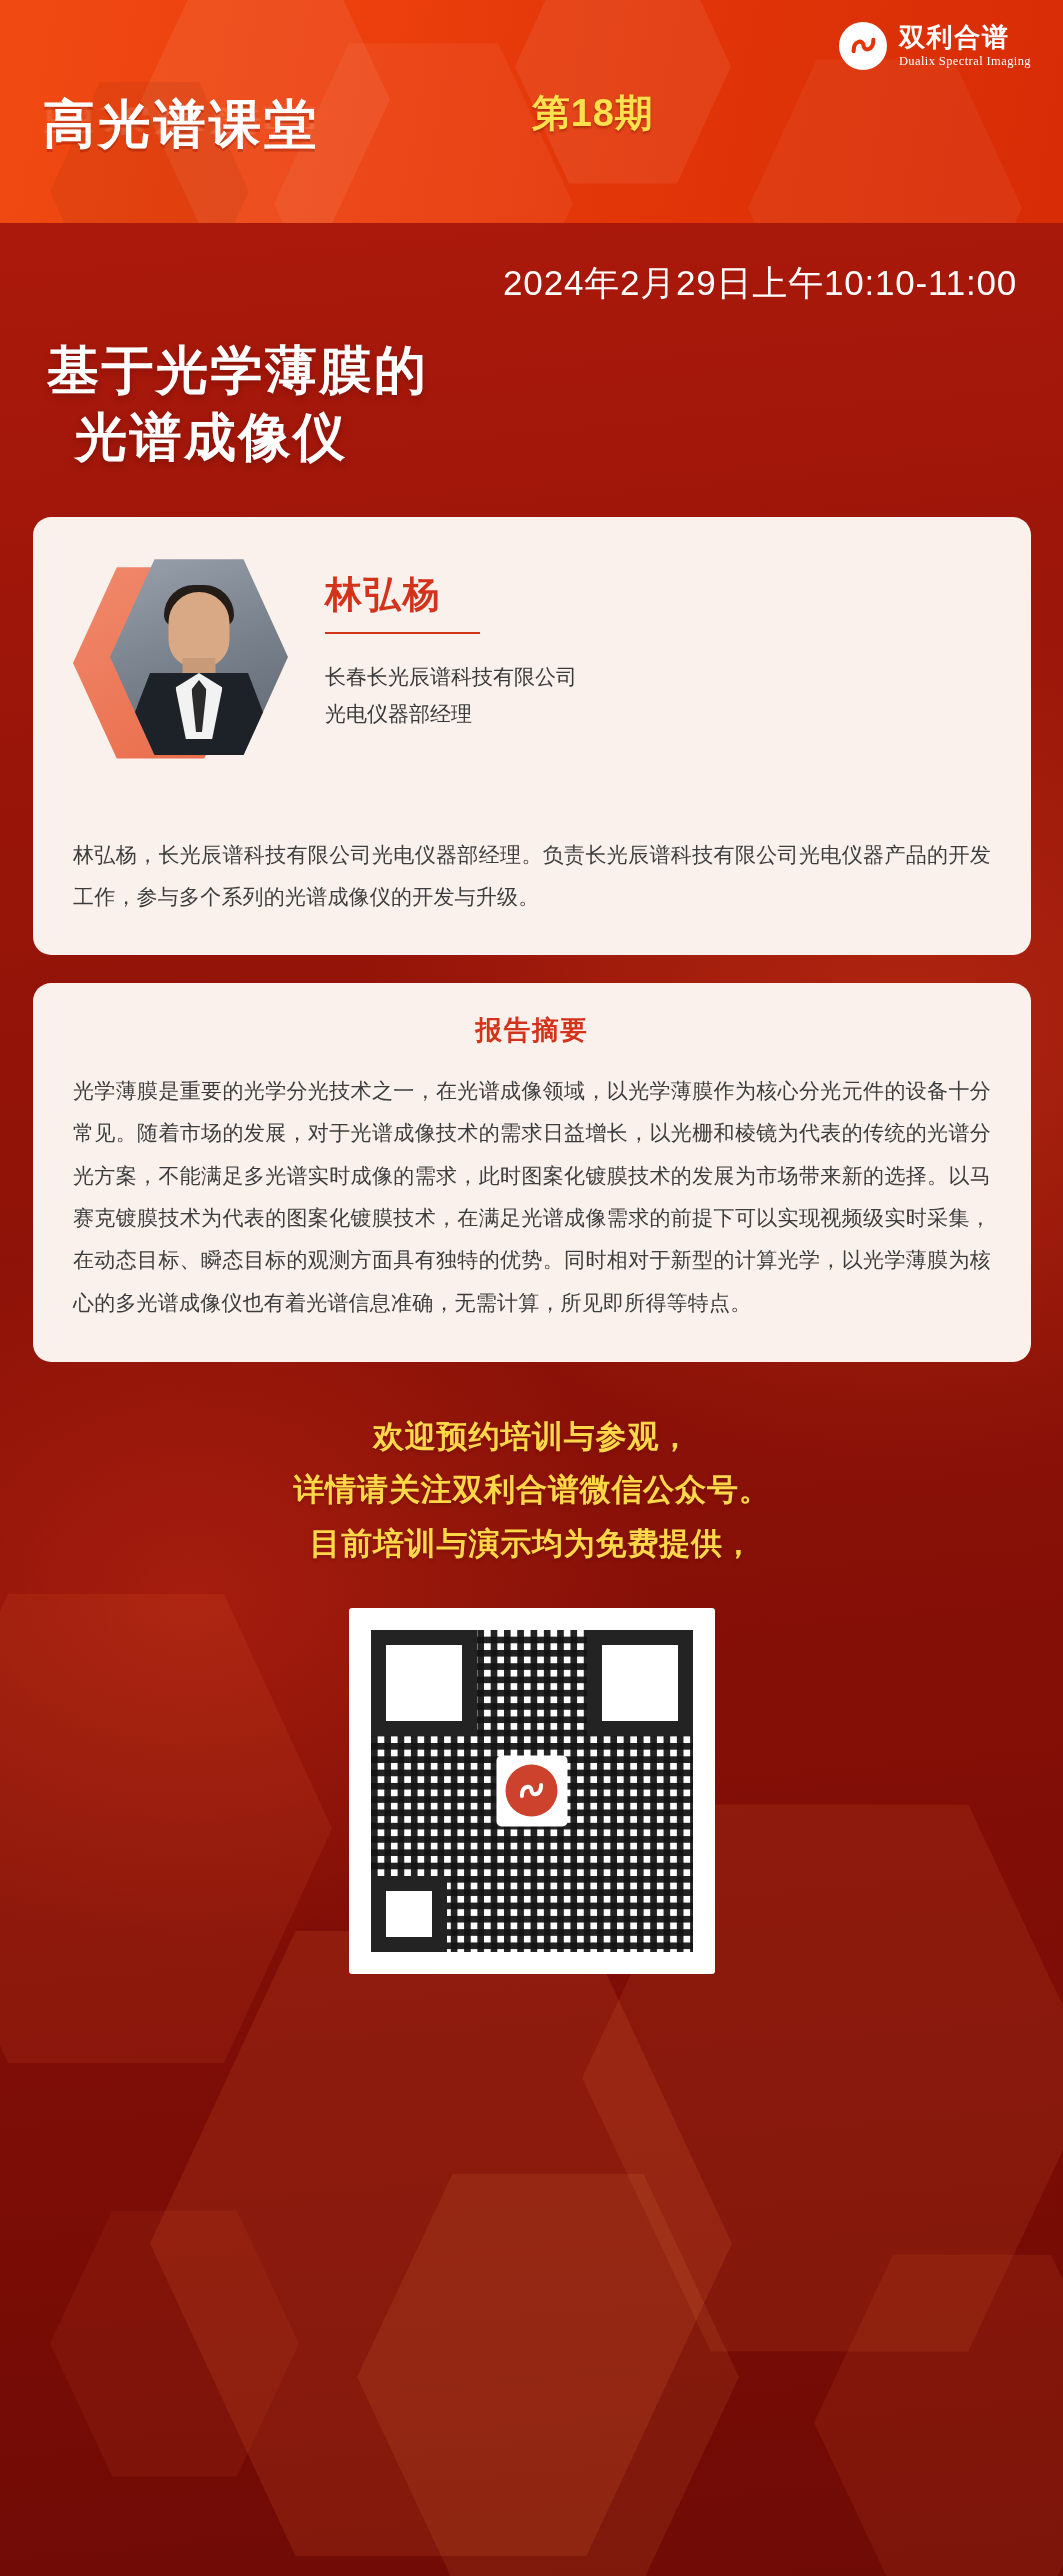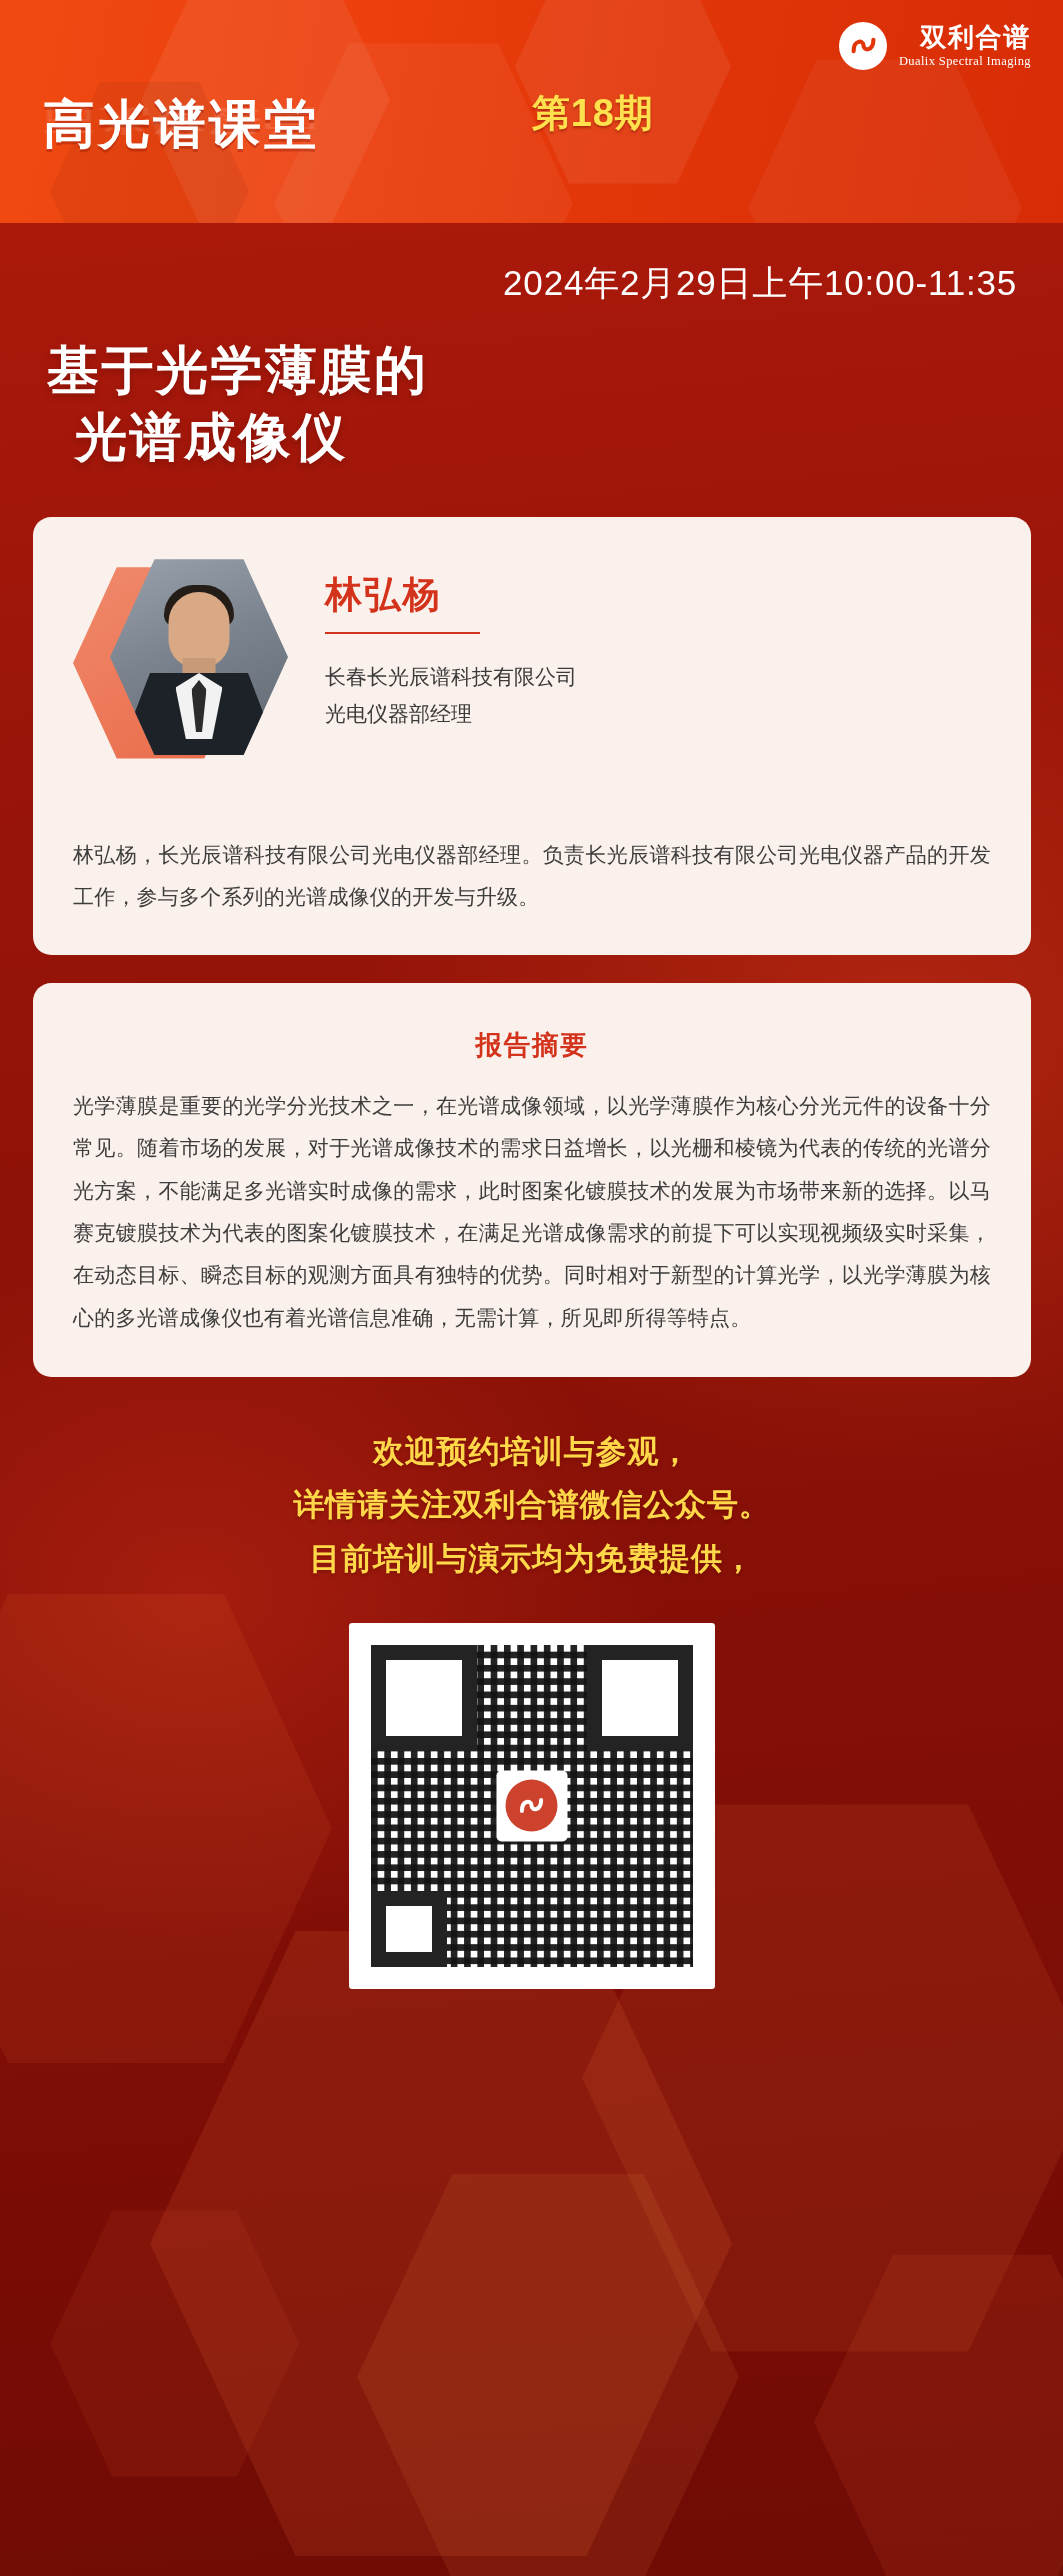--- a/index.html
+++ b/index.html
@@ -32,21 +32,20 @@
   .hex-e { width: 249px; height: 283px; left: 50px; top: 2202px; background: rgba(255,120,60,0.08); }
   .hex-f { width: 382px; height: 432px; left: 357px; top: 2161px; background: rgba(255,160,80,0.10); }
 
   
   .header {
     position: relative;
     height: 223px;
     background:
       linear-gradient(100deg, #f04a12 0%, #ec3f0d 35%, #e23508 60%, #d72c06 100%);
     overflow: hidden;
-    text-align: right;
   }
   .header .bg-hex {
     position: absolute;
     clip-path: polygon(25% 3%, 75% 3%, 100% 50%, 75% 97%, 25% 97%, 0% 50%);
     background: rgba(255,255,255,0.07);
   }
   .bh1 { width: 249px; height: 283px; left: 141px; top: -42px; }
   .bh2 { width: 299px; height: 341px; left: 274px; top: 33px; background: rgba(255,255,255,0.05) !important; }
   .bh3 { width: 216px; height: 249px; left: 515px; top: -58px; }
   .bh4 { width: 199px; height: 233px; left: 50px; top: 75px; background: rgba(0,0,0,0.05) !important; }
@@ -209,21 +208,21 @@
     line-height: 2.0;
     text-align: justify;
     letter-spacing: 0.2px;
   }
 
   
   .abstract-card {
     margin: 28px 33px 0 33px;
     background: #fbf1ec;
     border-radius: 18.3px;
-    padding: 44px 40px 38px 40px;
+    padding: 29px 40px 38px 40px;
   }
   .abstract-title {
     text-align: center;
     font-size: 26.6px;
     font-weight: 700;
     color: #d3331b;
     letter-spacing: 1.7px;
     margin-bottom: 21.6px;
   }
   .abstract-body {
@@ -321,21 +320,21 @@
         <div class="brand-en">Dualix Spectral Imaging</div>
       </div>
     </div>
 
     <div class="course-title-shadow">高光谱课堂</div>
     <div class="course-title">高光谱课堂</div>
     <div class="issue-badge">第18期</div>
   </div>
 
   <div class="hero">
-    <div class="datetime">2024年2月29日上午10:00-11:35</div>
+    <div class="datetime">2024年2月29日上午10:10-11:00</div>
     <div class="talk-title">
       <span>基于光学薄膜的</span>
       <span class="line2">光谱成像仪</span>
     </div>
   </div>
 
   <div class="card">
     <div class="speaker-row">
       <div class="portrait-wrap">
         <div class="portrait-accent"></div>

